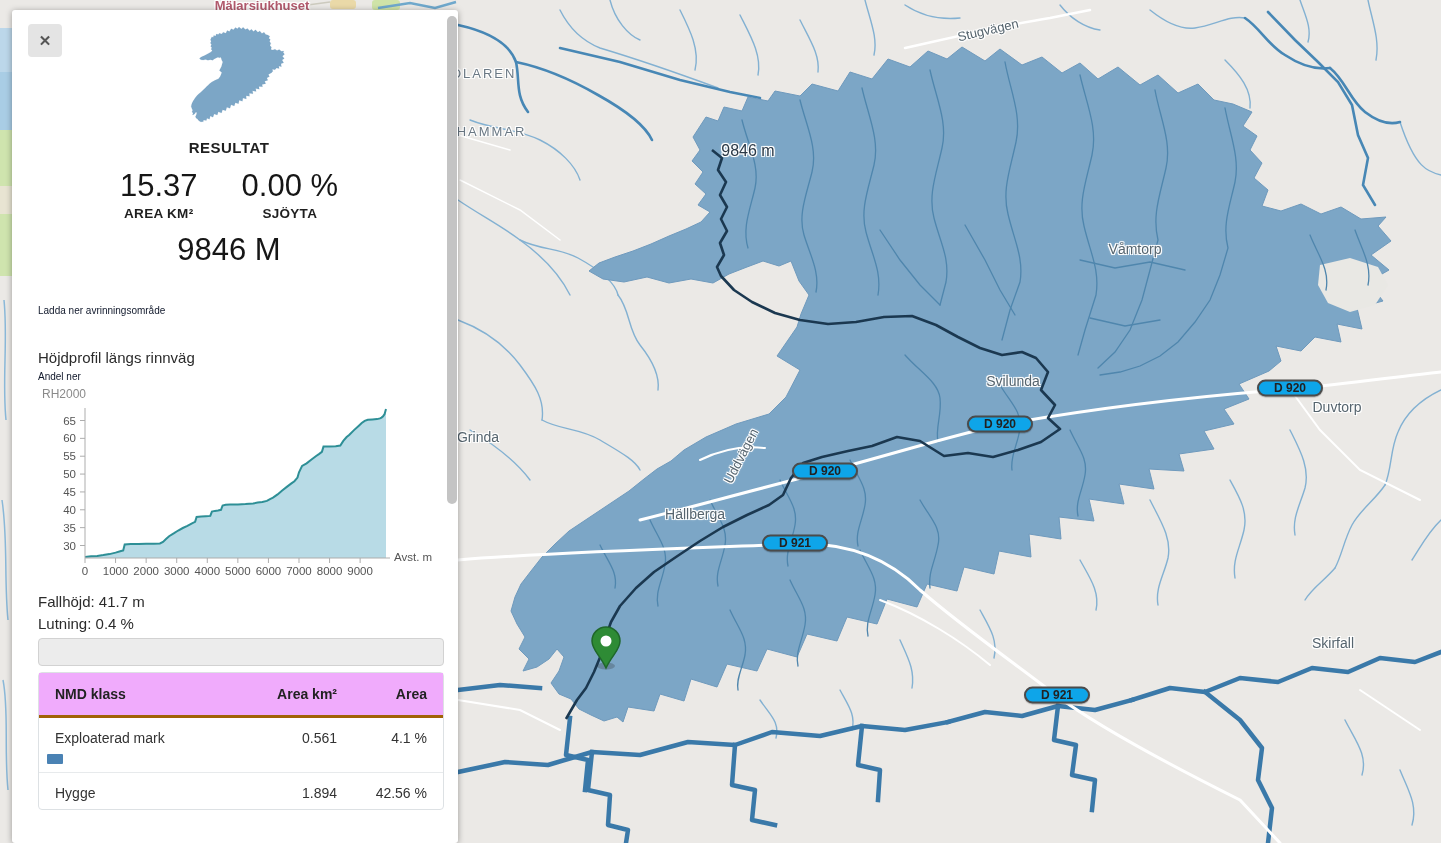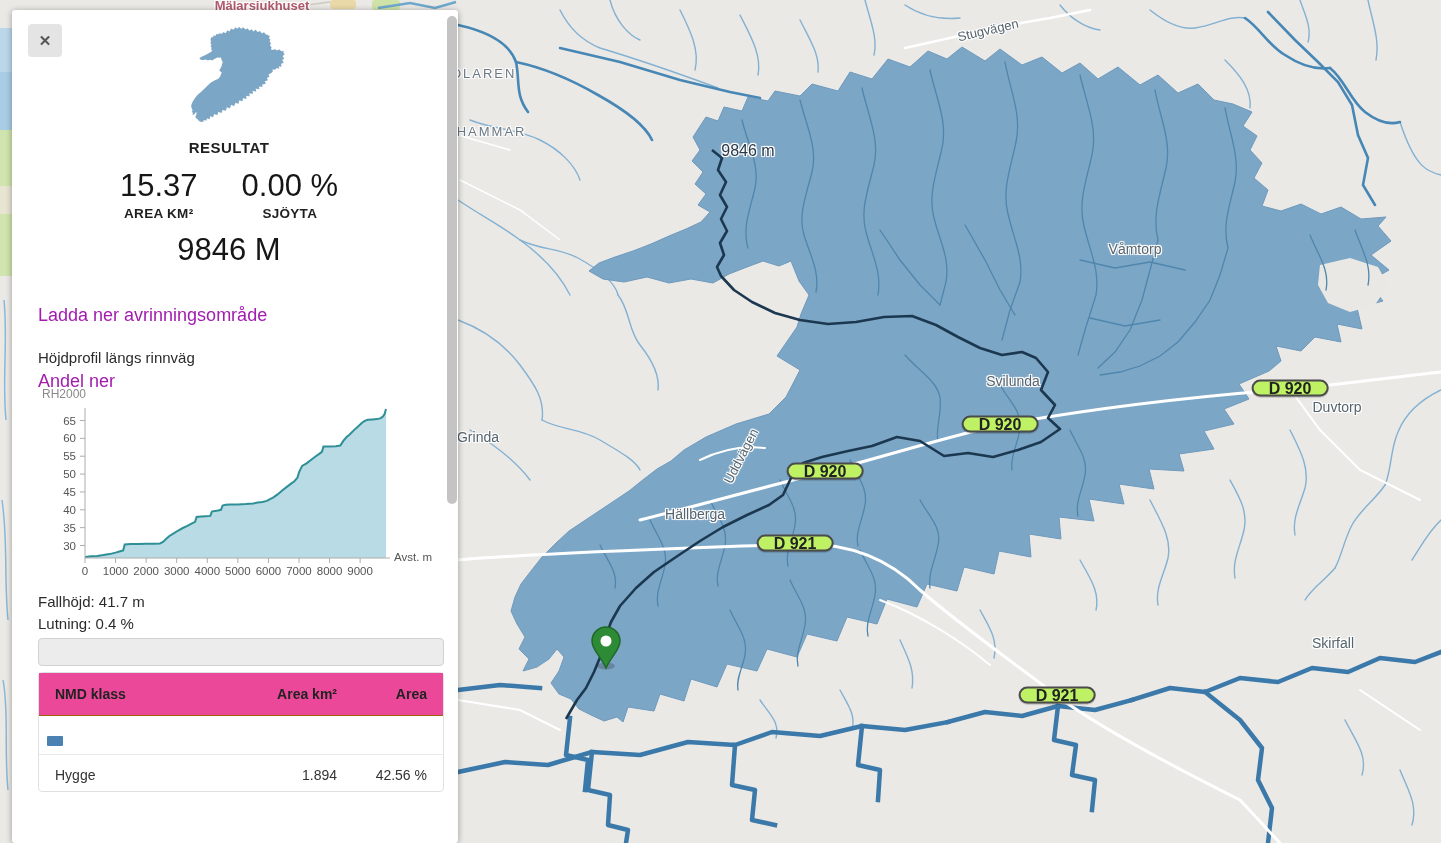--- a/index.html
+++ b/index.html
@@ -11,22 +11,22 @@
   
   #map{position:absolute;inset:0;}
   #map svg{position:absolute;left:0;top:0;}
   .map-label{
     position:absolute;transform:translate(-50%,-50%);
     color:#55646e;white-space:nowrap;pointer-events:none;
     text-shadow:0 0 2px #fff,0 0 3px #fff,1px 1px 0 #fff,-1px -1px 0 #fff,1px -1px 0 #fff,-1px 1px 0 #fff;
   }
   .road-badge{
     position:absolute;transform:translate(-50%,-50%);
-    background:#bef264;border:2px solid #4b4b4b;border-radius:9px;
-    font-size:16px;font-weight:bold;color:#222;padding:0 15px;line-height:13px;
+    background:#0ea5e9;border:2px solid #4b4b4b;border-radius:9px;
+    font-size:12px;font-weight:bold;color:#222;padding:0 15px;line-height:13px;
     white-space:nowrap;box-shadow:0 1px 1px rgba(0,0,0,.25);
   }
   
   #panel{
     position:absolute;left:12px;top:10px;width:446px;height:833px;
     background:#fff;border-radius:3px;box-shadow:0 1px 6px rgba(0,0,0,.35);
     z-index:10;overflow:hidden;
   }
   #panel-scrollbar{
     position:absolute;right:1px;top:2px;width:10px;height:831px;z-index:11;
@@ -47,21 +47,21 @@
   }
   #stats-row{
     position:absolute;left:0;top:158px;width:434px;
     display:flex;justify-content:center;gap:44px;text-align:center;
   }
   .stat-value{font-size:31px;color:#161616;}
   .stat-label{font-size:13.5px;font-weight:bold;color:#1f1f1f;margin-top:2px;letter-spacing:.3px;}
   #stat-long{
     position:absolute;left:0;top:222px;width:434px;text-align:center;
   }
-  .link{color:#a21caf;font-size:18px;text-decoration:none;display:inline-block;}
+  .link{color:#0f172a;font-size:10px;text-decoration:none;display:inline-block;}
   #dl-catchment{position:absolute;left:26px;top:295px;}
   #profile-heading{position:absolute;left:26px;top:339px;font-size:15px;color:#2b2b2b;}
   #dl-profile{position:absolute;left:26px;top:361px;}
   #rh2000{position:absolute;left:30px;top:377px;font-size:12px;color:#8a8a8a;}
   #profile-chart{position:absolute;left:16px;top:390px;}
   #fallhojd{position:absolute;left:26px;top:583px;font-size:15px;color:#2b2b2b;}
   #lutning{position:absolute;left:26px;top:605px;font-size:15px;color:#2b2b2b;}
   #filter-input{
     position:absolute;left:26px;top:628px;width:392px;height:24px;
     background:#ececec;border:1px solid #d2d2d2;border-radius:4px;padding:1px 6px;
@@ -70,21 +70,21 @@
   #landcover-card{
     position:absolute;left:26px;top:662px;width:404px;
     border:1px solid #dde1e4;border-radius:4px;background:#fff;
   }
   #landcover-title{
     padding:10px 16px;font-size:15px;font-weight:bold;color:#222;
     border-bottom:1px solid #dde1e4;
   }
   .lc-header{
     display:flex;padding:13px 16px;font-size:14px;font-weight:bold;color:#222;
-    border-bottom:1px solid #a16207;background:#ec4899;
+    border-bottom:3px solid #a16207;background:#f0abfc;
   }
   .lc-row{border-bottom:1px solid #e7eaec;padding:12px 16px 8px 8px;}
   .lc-row-line{display:flex;font-size:14px;color:#333;padding-left:8px;}
   .col-klass{flex:1;}
   .col-area{width:90px;text-align:right;}
   .col-andel{width:90px;text-align:right;}
   .lc-bar{height:10px;margin-top:8px;border-radius:1px;}
 </style>
 </head>
 <body>
@@ -328,20 +328,25 @@
 
   <input id="filter-input" type="text" value="" style="">
 
   <div id="landcover-card">
     <div class="lc-header">
       <div class="col-klass">NMD klass</div>
       <div class="col-area">Area km²</div>
       <div class="col-andel">Area</div>
     </div>
     <div class="lc-row">
+      <div class="lc-row-line">
+        <div class="col-klass">Exploaterad mark</div>
+        <div class="col-area">0.561</div>
+        <div class="col-andel">4.1 %</div>
+      </div>
       <div class="lc-bar" style="width: 4.1%; background: rgb(74, 130, 180);"></div>
     </div>
     <div class="lc-row" style="border-bottom:none;">
       <div class="lc-row-line">
         <div class="col-klass">Hygge</div>
         <div class="col-area">1.894</div>
         <div class="col-andel">42.56 %</div>
       </div>
 
     </div>

